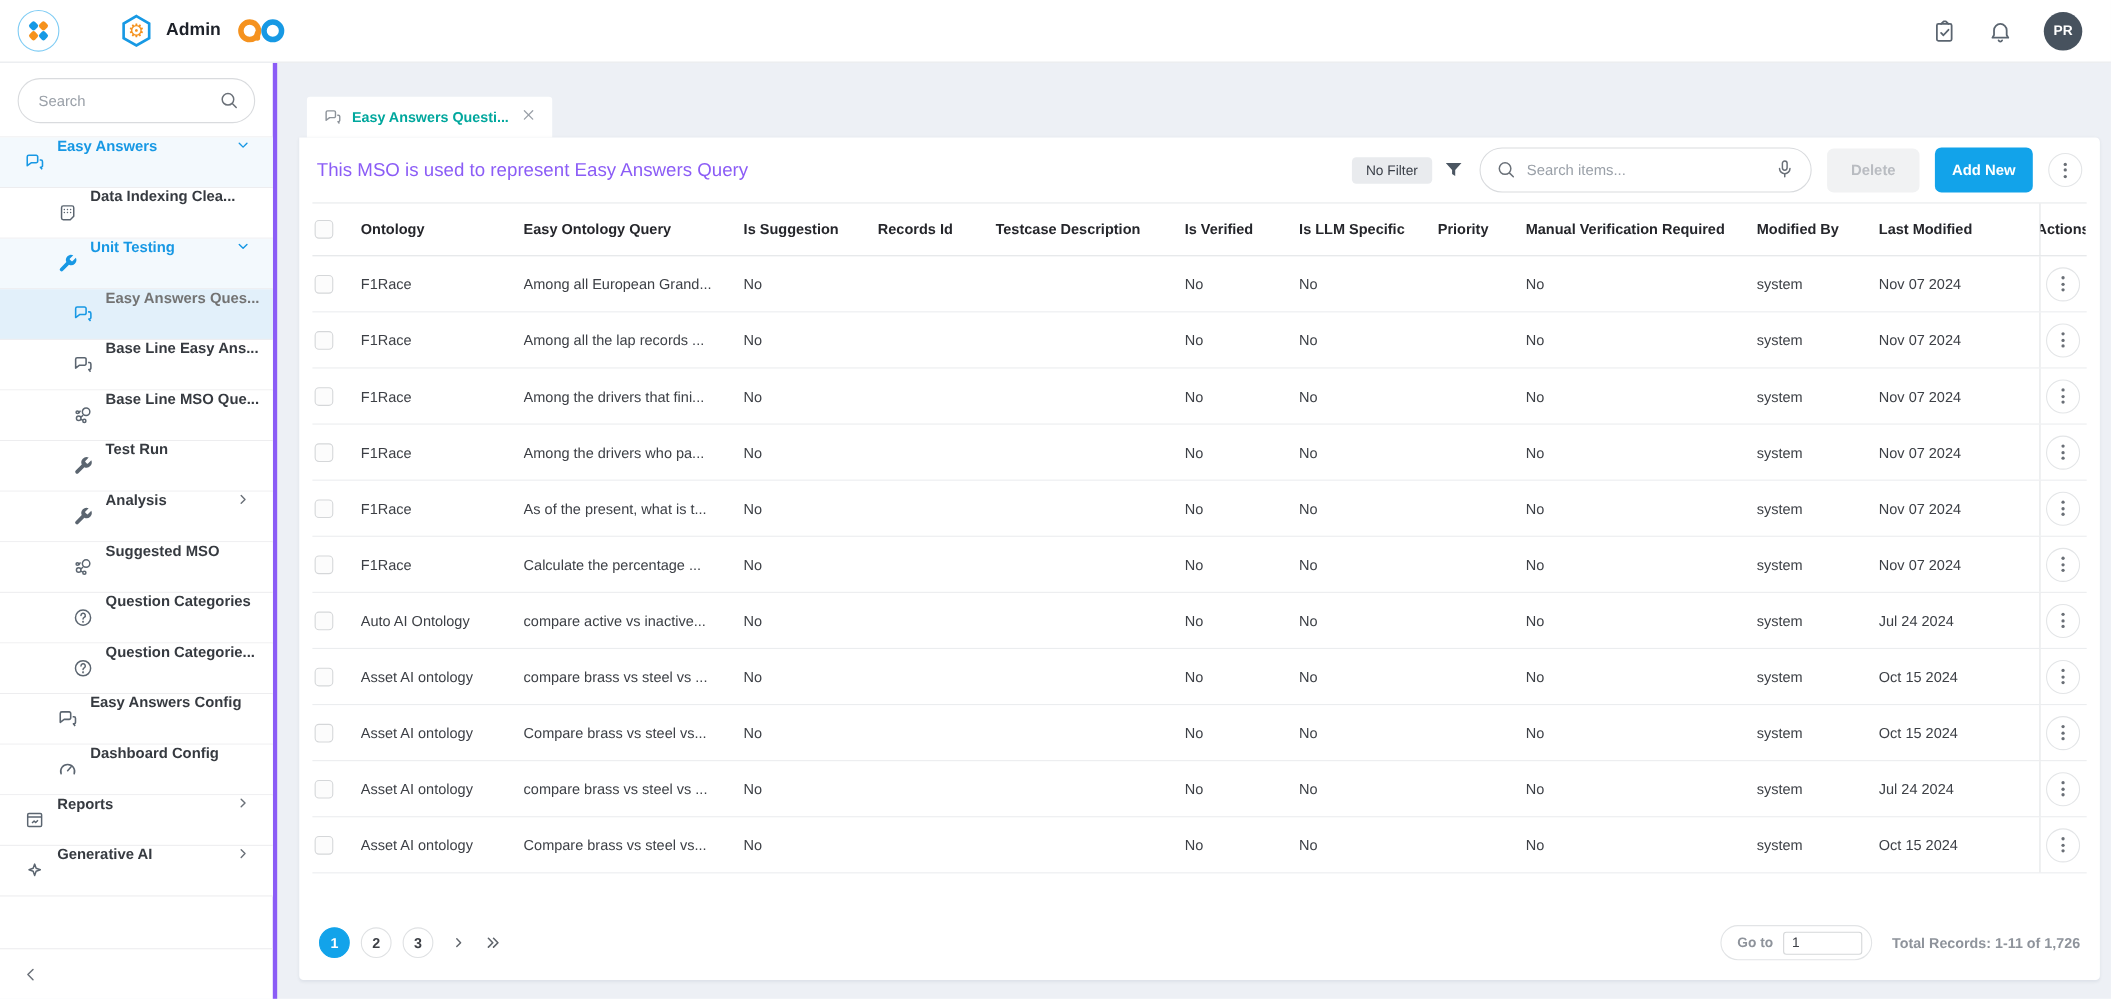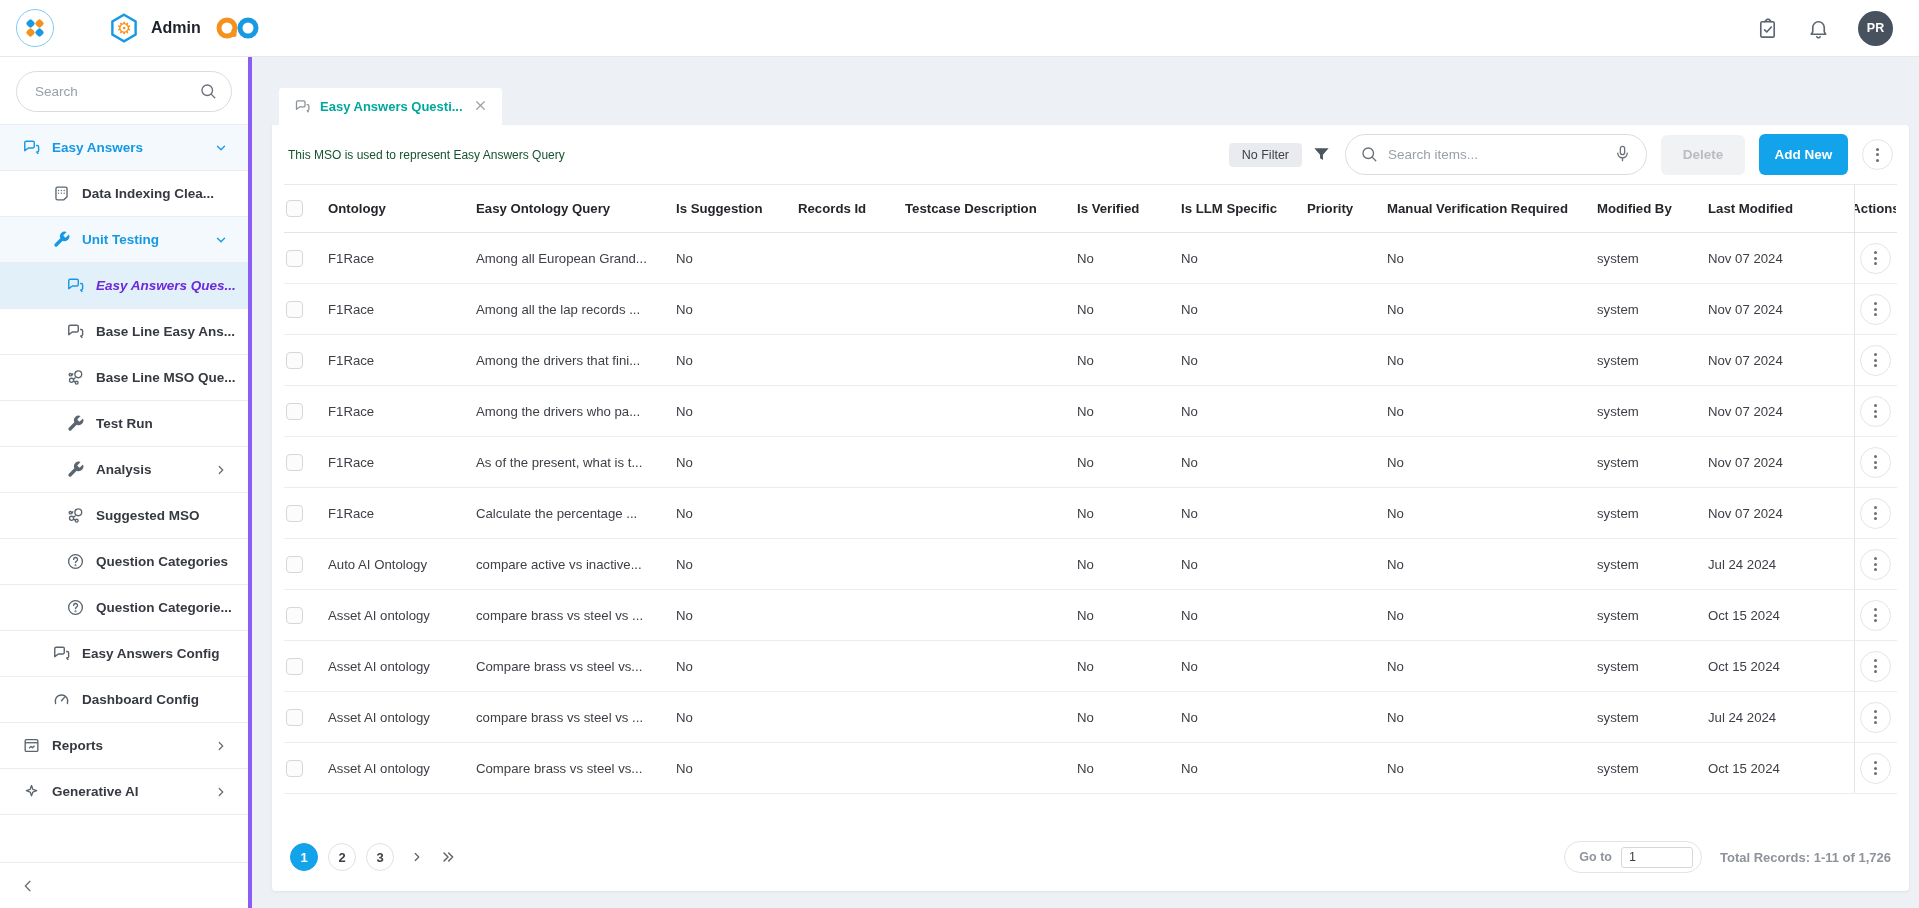--- a/index.html
+++ b/index.html
@@ -31,47 +31,47 @@
 
   
   .sidebar { position:absolute; top:57px; left:0; width:252px; bottom:0; background:#fff;
              border-right:4px solid #8b5cf6; }
   .search-wrap { margin:14px 16px 12px 16px; position:relative; }
   .search-wrap input { width:100%; height:41px; border:1px solid #d9dbde; border-radius:21px;
              padding:0 40px 0 18px; font-size:13.5px; color:#3d4046; outline:none; font-family:inherit; }
   .search-wrap input::placeholder { color:#9aa0a8; }
   .search-wrap .icon { position:absolute; right:15px; top:11px; color:#6a7078; }
   .nav-list { border-top:1px solid #ededef; }
-  .nav-item { height:46px; display:flex; align-items:center; gap:11px; border-bottom:1px solid #ededef;
+  .nav-item { height:46px; display:flex; gap:11px; border-bottom:1px solid #ededef;
               font-size:13.5px; font-weight:700; color:#363a40; cursor:pointer; position:relative; background:#fff; }
   .nav-item .icon { color:#5b6570; flex:0 0 auto; }
   .nav-item .chev { position:absolute; right:20px; color:#6a7078; }
   .nav-item.lvl1 { padding-left:22px; }
   .nav-item.lvl2 { padding-left:52px; }
   .nav-item.lvl3 { padding-left:66px; }
   .nav-item.active { color:#1798e4; background:#f3f9fd; }
   .nav-item.active .icon, .nav-item.active .chev { color:#1798e4; }
-  .nav-item.selected { color:#6d28d9; background:#e2f0fa;font-style:italic; }
+  .nav-item.selected { color:#737373; background:#e2f0fa; }
   .nav-item.selected .icon { color:#1798e4; }
   .sidebar-footer { position:absolute; bottom:0; left:0; width:100%; height:46px; border-top:1px solid #ededef;
               display:flex; align-items:center; padding-left:20px; color:#6a7078; cursor:pointer; }
 
   
   .main { position:absolute; top:57px; left:252px; right:0; bottom:0; display:flex; flex-direction:column; }
   .tab-row { height:37px; margin:31px 0 0 27px; display:flex; }
   .tab { background:#fff; height:37px; display:inline-flex; align-items:center; gap:9px; padding:0 15px;
          border-radius:3px 3px 0 0; cursor:pointer; }
   .tab .icon { color:#8c9299; }
   .tab-label { font-size:13px; font-weight:700; color:#00a79d; }
   .tab-close { color:#9aa0a8; cursor:pointer; margin-left:2px; }
   .card { flex:1; background:#fff; margin:0 10px 17px 20px; border-radius:0 4px 4px 4px;
           box-shadow:0 1px 3px rgba(20,40,70,.07); display:flex; flex-direction:column; overflow:hidden; }
 
   .card-head { display:flex; align-items:center; justify-content:space-between; padding:9px 16px; min-height:57px; }
-  .mso-desc { font-size:12px; color:#14532d; }
+  .mso-desc { font-size:17px; color:#8b5cf6; }
   .controls { display:flex; align-items:center; gap:14px; }
   .filter-pill { background:#e9ebee; border-radius:4px; height:24px; padding:0 13px; font-size:12.5px;
                  color:#3a3f48; display:flex; align-items:center; cursor:pointer; }
   .funnel { color:#4b5662; cursor:pointer; margin-left:-4px; }
   .items-search { position:relative; width:302px; }
   .items-search input { width:100%; height:41px; border:1px solid #d9dbde; border-radius:21px;
                  padding:0 42px 0 42px; font-size:13.5px; color:#3d4046; outline:none; font-family:inherit; }
   .items-search input::placeholder { color:#9aa0a8; }
   .items-search .mag { position:absolute; left:15px; top:11px; color:#6a7078; }
   .items-search .mic { position:absolute; right:15px; top:10px; color:#6a7078; cursor:pointer; }

